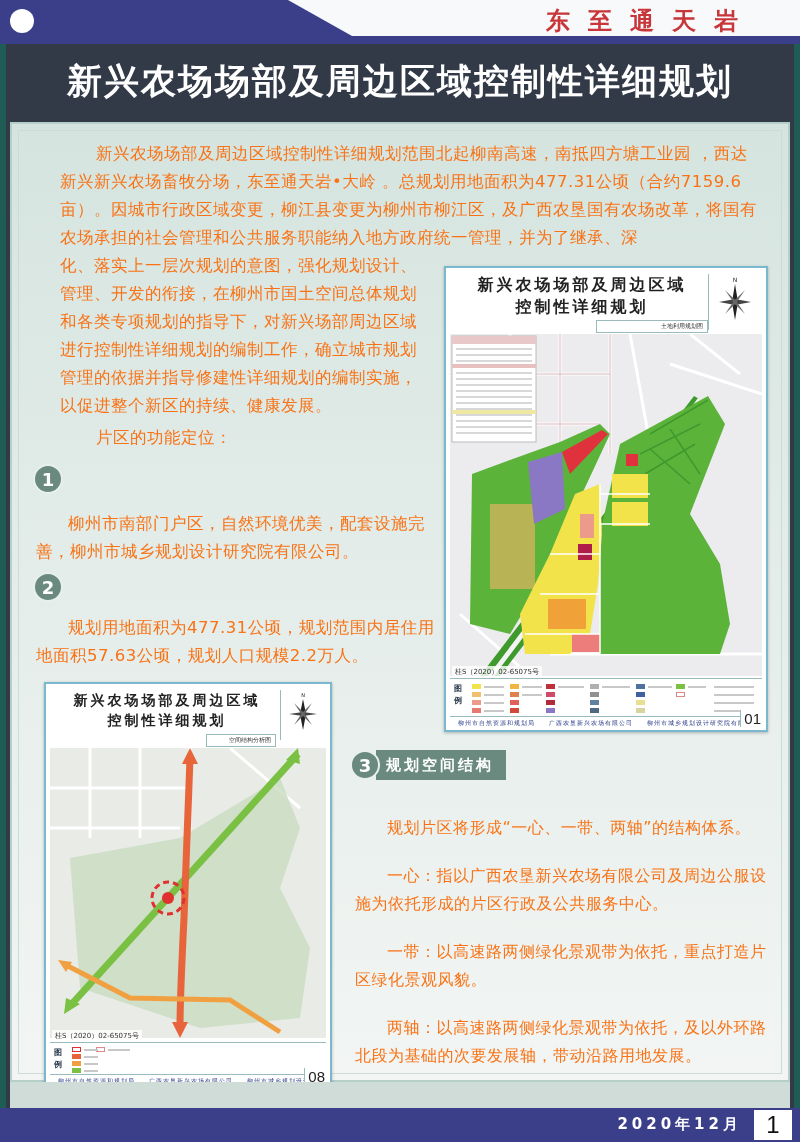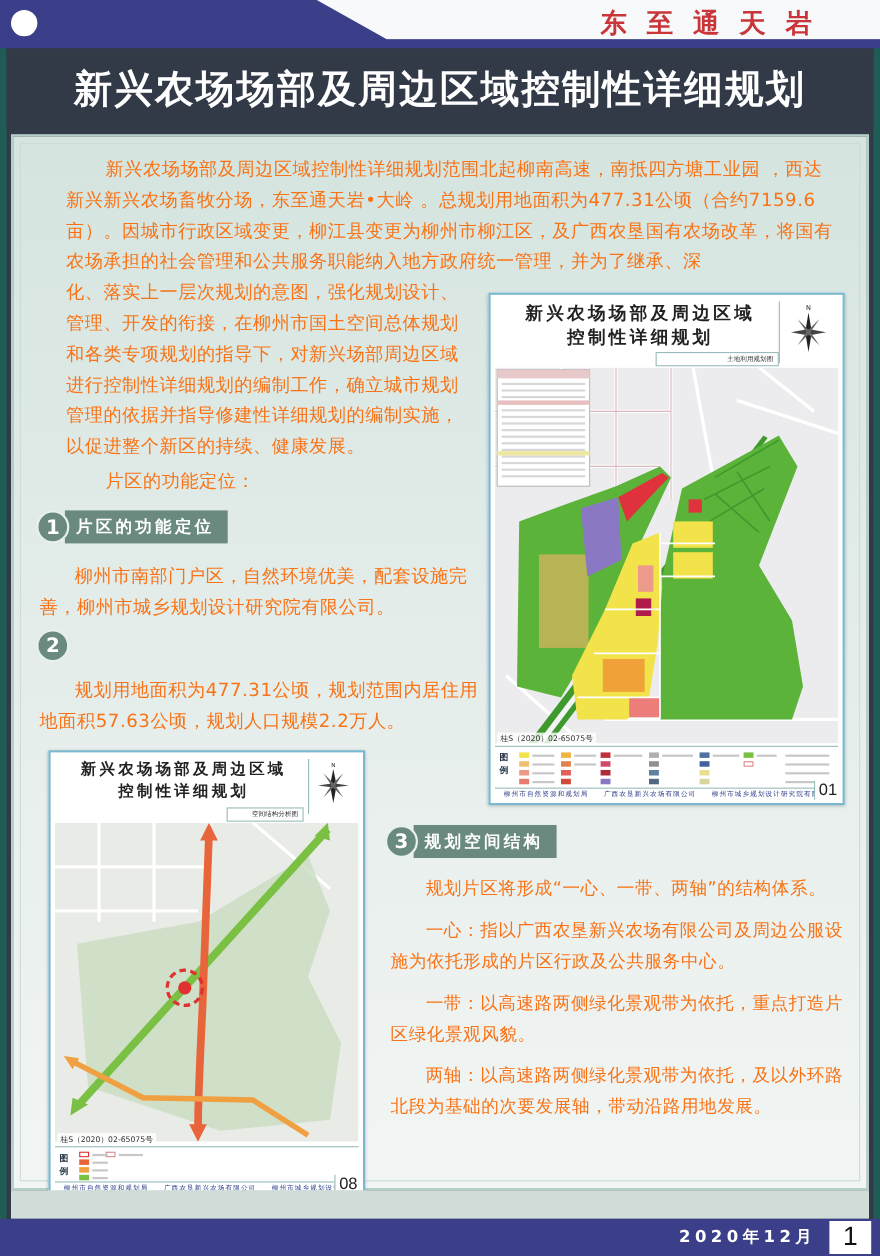--- a/index.html
+++ b/index.html
@@ -76,21 +76,21 @@
     letter-spacing: 3px;
   }
   .h1 { left: 33px; top: 464px; }
   .h2 { left: 33px; top: 572px; }
   .h3 { left: 350px; top: 750px; }
 
   .p-s1 { left: 36px; top: 510px; width: 400px; text-indent: 32px; }
   .p-s2 { left: 36px; top: 614px; width: 400px; text-indent: 32px; }
 
   .p-s3 { left: 355px; top: 794px; width: 420px; font-size: 16px; }
-  .p-s3 .line { text-indent: 32px; margin-bottom: 10px; }
+  .p-s3 .line { text-indent: 32px; margin-bottom: 10px; margin-top: 20px; }
 
   
   .map-card {
     position: absolute; background: #ffffff; border: 2px solid #7ab8d0;
     box-shadow: 0 1px 3px rgba(0,0,0,0.25);
   }
   .map1 { left: 444px; top: 266px; width: 324px; height: 466px; }
   .map2 { left: 44px;  top: 682px; width: 288px; height: 408px; }
 
   .map-title {
@@ -183,21 +183,20 @@
 <div class="content-panel">
   <div class="content-inner"></div>
 </div>
 
 <div class="para p-intro">新兴农场场部及周边区域控制性详细规划范围北起柳南高速，南抵四方塘工业园 ，西达新兴新兴农场畜牧分场，东至通天岩•大岭 。总规划用地面积为477.31公顷（合约7159.6亩）。因城市行政区域变更，柳江县变更为柳州市柳江区，及广西农垦国有农场改革，将国有农场承担的社会管理和公共服务职能纳入地方政府统一管理，并为了继承、深</div>
 <div class="para p-intro-wrap" style="top:252px;">化、落实上一层次规划的意图，强化规划设计、管理、开发的衔接，在柳州市国土空间总体规划和各类专项规划的指导下，对新兴场部周边区域进行控制性详细规划的编制工作，确立城市规划管理的依据并指导修建性详细规划的编制实施，以促进整个新区的持续、健康发展。</div>
 <div class="para" style="left:96px; top:424px;">片区的功能定位：</div>
 
 <div class="heading-pill h1">
   <div class="heading-num">1</div>
-  <div class="heading-text">片区的功能定位</div>
 </div>
 <div class="para p-s1">柳州市南部门户区，自然环境优美，配套设施完善，柳州市城乡规划设计研究院有限公司。</div>
 
 <div class="heading-pill h2">
   <div class="heading-num">2</div>
 </div>
 <div class="para p-s2">规划用地面积为477.31公顷，规划范围内居住用地面积57.63公顷，规划人口规模2.2万人。</div>
 
 <div class="heading-pill h3">
   <div class="heading-num">3</div>

